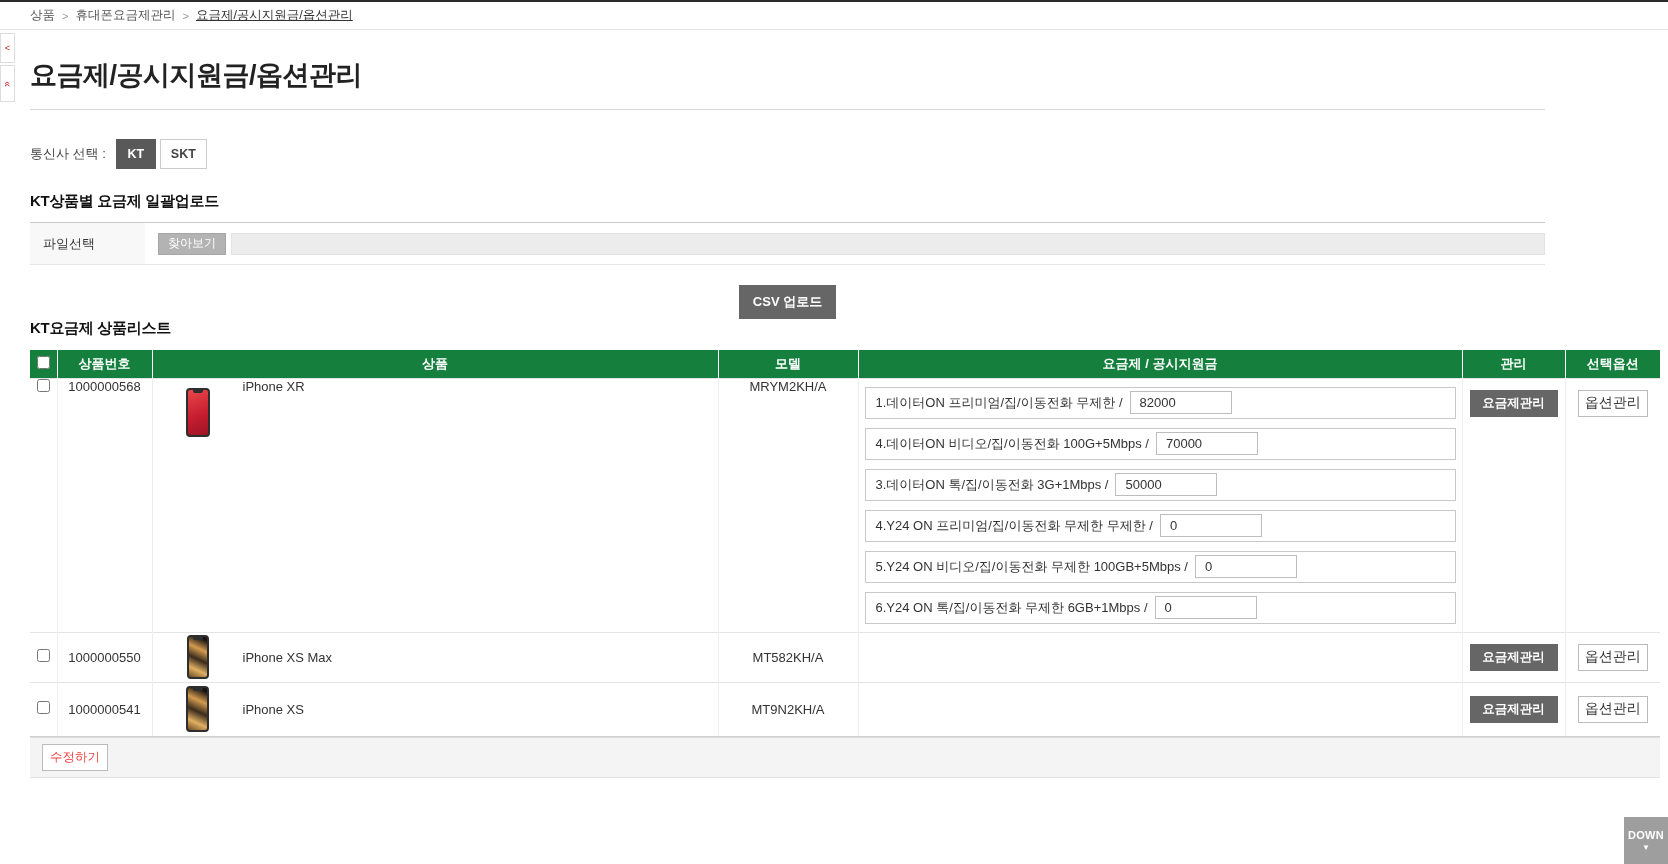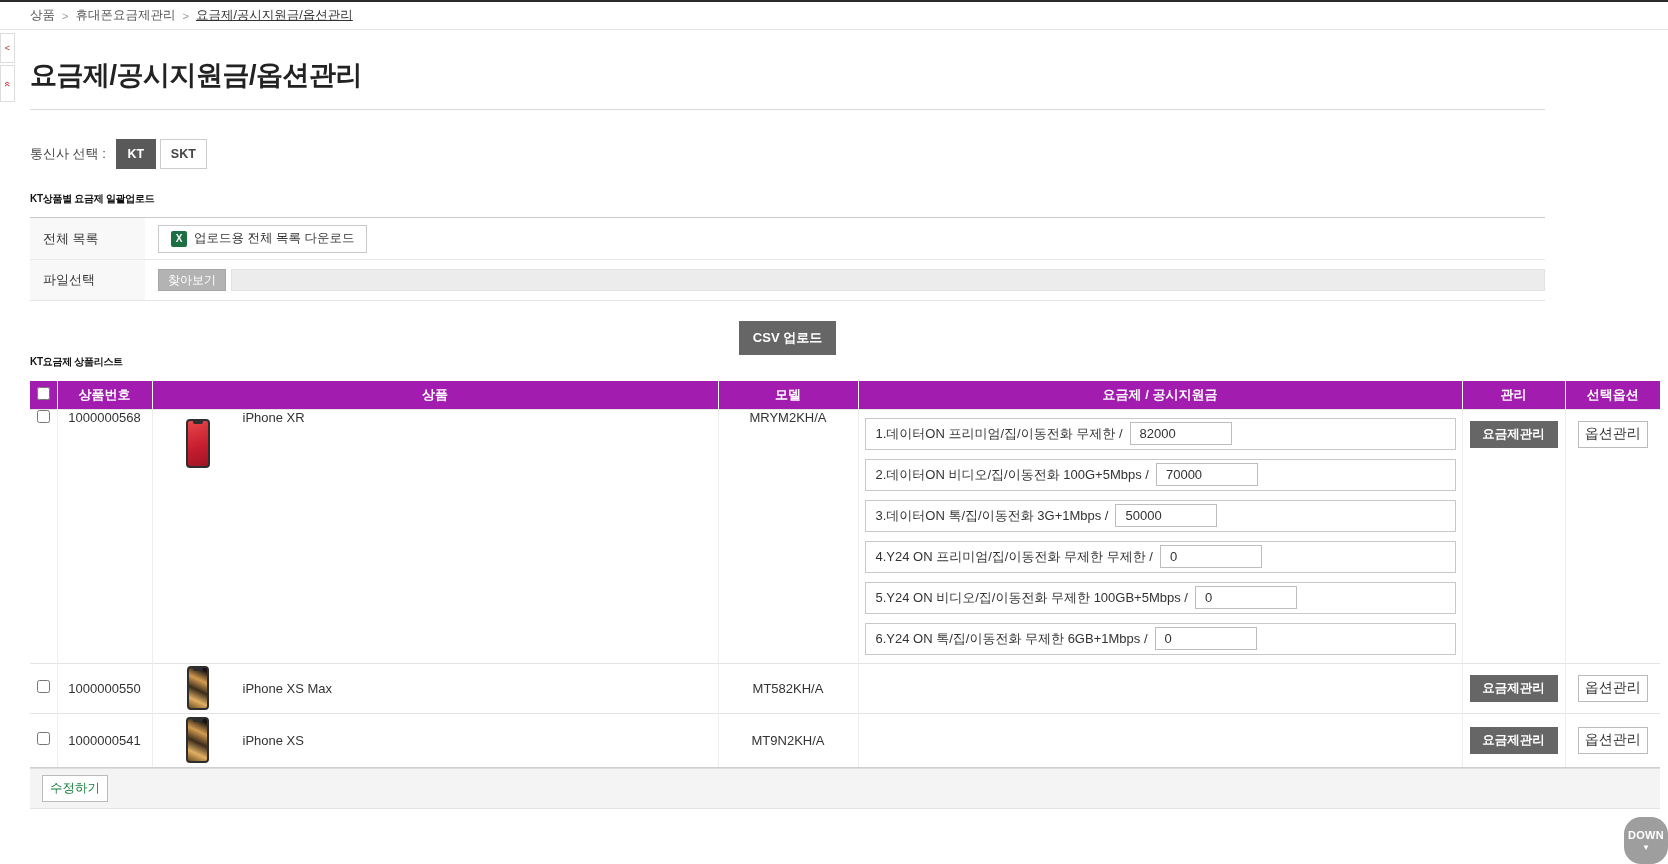--- a/index.html
+++ b/index.html
@@ -28,21 +28,21 @@
   .title-rule { width:1515px; height:1px; background:#d9d9d9; margin-top:16px; }
 
   
   .carrier-row { margin-top:29px; display:flex; align-items:center; font-size:13px; color:#444; }
   .carrier-row .lbl { margin-right:10px; }
   .btn-carrier { min-width:40px; height:30px; padding:0 10px; font-size:12.5px; font-weight:bold;
     display:inline-flex; align-items:center; justify-content:center; cursor:pointer;
     border:1px solid #ccc; background:#fff; color:#444; margin-right:4px; }
   .btn-carrier.selected { background:#595959; border-color:#595959; color:#fff; }
 
-  .section-title { font-size:10px; font-weight:bold; color:#111; letter-spacing:-0.3px; }
+  .section-title { font-size:15px; font-weight:bold; color:#111; letter-spacing:-0.3px; }
   .s1 { margin-top:23px; }
   .s2 { }
 
   
   .upload-table { width:1515px; margin-top:11px; border-top:1px solid #c9c9c9; border-bottom:1px solid #e5e5e5; }
   .u-row { display:flex; align-items:center; height:41px; }
   .u-row + .u-row { border-top:1px solid #e9e9e9; }
   .u-label { width:115px; align-self:stretch; display:flex; align-items:center; padding-left:13px;
     background:#f8f8f8; font-size:13px; color:#333; }
   .u-content { flex:1; display:flex; align-items:center; padding-left:13px; }
@@ -55,21 +55,21 @@
   .file-input { flex:1; height:22px; margin-left:5px; margin-right:0; background:#ececec;
     border:1px solid #e2e2e2; font-size:12px; padding:0 6px; color:#555; }
 
   
   .csv-row { width:1515px; margin-top:20px; display:flex; justify-content:center;align-items:center; }
   .btn-csv { width:97px; height:34px; background:#666; color:#fff; border:none; font-weight:bold;
     font-size:13px; cursor:pointer; }
 
   
   table.list { width:1630px; margin-top:12px; border-collapse:collapse; table-layout:fixed; }
-  table.list th { background:#a21caf; color:#fff; font-size:13px; font-weight:bold; height:28px;
+  table.list th { background:#15803d; color:#fff; font-size:13px; font-weight:bold; height:28px;
     border-left:1px solid #fff; }
   table.list th:first-child { border-left:none; }
   table.list td { border-top:1px solid #e4e4e4; border-left:1px solid #ededed; font-size:13px;
     color:#333; background:#fff; }
   table.list td:first-child { border-left:none; }
   table.list tr.r-last td { border-bottom:1px solid #cfcfcf; }
   td.va-top { vertical-align:top; }
   td.va-mid { vertical-align:middle;margin-top:36px; }
   .cell-pad-top { }
   .cell-center { text-align:center; }
@@ -100,25 +100,25 @@
   .btn-manage { width:88px; height:27px; background:#666; border:1px solid #666; color:#fff;
     font-size:12.5px; font-weight:bold; cursor:pointer; }
   .btn-option { width:70px; height:27px; background:#fff; border:1px solid #bbb; color:#333;
     font-size:14px; cursor:pointer; }
   .mgr-pad-top { padding-top:11px; }
 
   
   .footer-bar { width:1630px; margin-left:30px; margin-top:0; height:41px; background:#f4f4f4;
     border-top:1px solid #ddd; border-bottom:1px solid #e3e3e3; display:flex; align-items:center; }
   .btn-save { margin-left:12px; width:66px; height:27px; background:#fff; border:1px solid #bbb;
-    color:#15803d; font-size:12.5px; cursor:pointer; }
+    color:#ef4444; font-size:12.5px; cursor:pointer; }
 
   .down-btn { position:absolute; right:0; bottom:0; width:44px; height:47px; background:#9e9e9e;
     color:#fff; display:flex; flex-direction:column; align-items:center; justify-content:center;
-    font-size:11px; font-weight:bold; cursor:pointer; letter-spacing:0.3px;border-radius:17px; }
+    font-size:11px; font-weight:bold; cursor:pointer; letter-spacing:0.3px; }
   .down-btn .arrow { font-size:8px; margin-top:2px; }
 </style>
 </head>
 <body>
 
 <div class="page">
   <div class="topline"></div>
 
   <div class="breadcrumb">
     <span class="crumb">상품</span>
@@ -141,29 +141,20 @@
 
     <div class="carrier-row">
       <span class="lbl">통신사 선택 :</span>
       <button class="btn-carrier selected">KT</button>
       <button class="btn-carrier">SKT</button>
     </div>
 
     <div class="section-title s1">KT상품별 요금제 일괄업로드</div>
 
     <div class="upload-table">
-      <div class="u-row">
-        <div class="u-label">전체 목록</div>
-        <div class="u-content">
-          <button class="btn-download">
-            <span class="excel-icon">X</span>
-            <span>업로드용 전체 목록 다운로드</span>
-          </button>
-        </div>
-      </div>
       <div class="u-row">
         <div class="u-label">파일선택</div>
         <div class="u-content">
           <button class="btn-browse">찾아보기</button>
           <input class="file-input" type="text" value="" style="">
         </div>
       </div>
     </div>
 
     <div class="csv-row">
@@ -206,21 +197,21 @@
             </div>
           </td>
           <td class="va-top cell-center cell-pad-top">MRYM2KH/A</td>
           <td class="va-top">
             <div class="plans">
               <div class="plan-box">
                 <span class="plan-label">1.데이터ON 프리미엄/집/이동전화 무제한 /</span>
                 <input class="plan-input" type="text" value="82000" style="">
               </div>
               <div class="plan-box">
-                <span class="plan-label">2.데이터ON 비디오/집/이동전화 100G+5Mbps /</span>
+                <span class="plan-label">4.데이터ON 비디오/집/이동전화 100G+5Mbps /</span>
                 <input class="plan-input" type="text" value="70000" style="">
               </div>
               <div class="plan-box">
                 <span class="plan-label">3.데이터ON 톡/집/이동전화 3G+1Mbps /</span>
                 <input class="plan-input" type="text" value="50000" style="">
               </div>
               <div class="plan-box">
                 <span class="plan-label">4.Y24 ON 프리미엄/집/이동전화 무제한 무제한 /</span>
                 <input class="plan-input" type="text" value="0" style="">
               </div>

